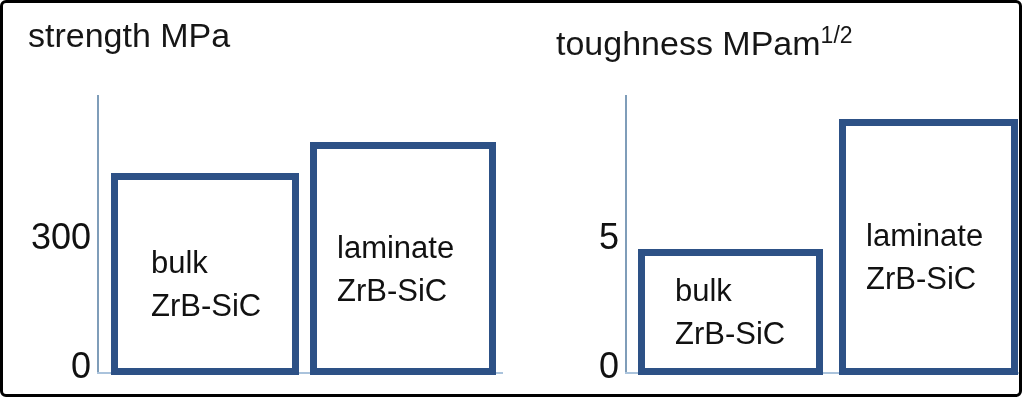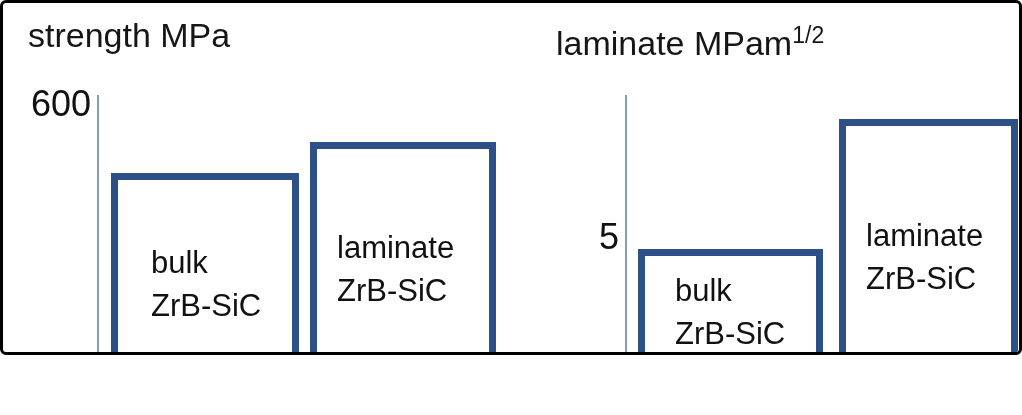--- a/index.html
+++ b/index.html
@@ -1,19 +1,19 @@
 <!DOCTYPE html>
 <html><head>
 <meta charset="utf-8">
 <style>
   html, body { margin: 0; padding: 0; background: #fff; }
   #figure {
     position: relative;
     width: 1022px;
-    height: 355px;
+    height: 397px;
     box-sizing: border-box;
     background: #ffffff;
     border: 3px solid #000000;
     border-radius: 6px;
     overflow: hidden;
     font-family: "Liberation Sans", sans-serif;
     color: #161616;
   }
   .chart {
     position: absolute;
@@ -93,39 +93,39 @@
   #bar-toughness-laminate { left: 325px; width: 179px; padding-left: 20px; }
 </style>
 </head>
 <body>
 
 <div id="figure">
 
   <div class="chart" id="chart-strength">
     <div class="chart-title">strength MPa</div>
 
-    <div class="ytick t0">600</div>
+    <div class="ytick t1">300</div>
     <div class="ytick t2">0</div>
 
     <div class="axis-v"></div>
     <div class="axis-h"></div>
 
     <div class="bar pad-top" id="bar-strength-bulk" style="height: 202px;">
       <div class="bar-label">bulk</div>
       <div class="bar-label">ZrB-SiC</div>
     </div>
 
     <div class="bar pad-top" id="bar-strength-laminate" style="height: 233px;">
       <div class="bar-label">laminate</div>
       <div class="bar-label">ZrB-SiC</div>
     </div>
   </div>
 
   <div class="chart" id="chart-toughness">
-    <div class="chart-title"><span>laminate MPam</span><sup>1/2</sup></div>
+    <div class="chart-title"><span>toughness MPam</span><sup>1/2</sup></div>
 
     <div class="ytick t1">5</div>
     <div class="ytick t2">0</div>
 
     <div class="axis-v"></div>
     <div class="axis-h"></div>
 
     <div class="bar" id="bar-toughness-bulk" style="height: 126px;">
       <div class="bar-label">bulk</div>
       <div class="bar-label">ZrB-SiC</div>

